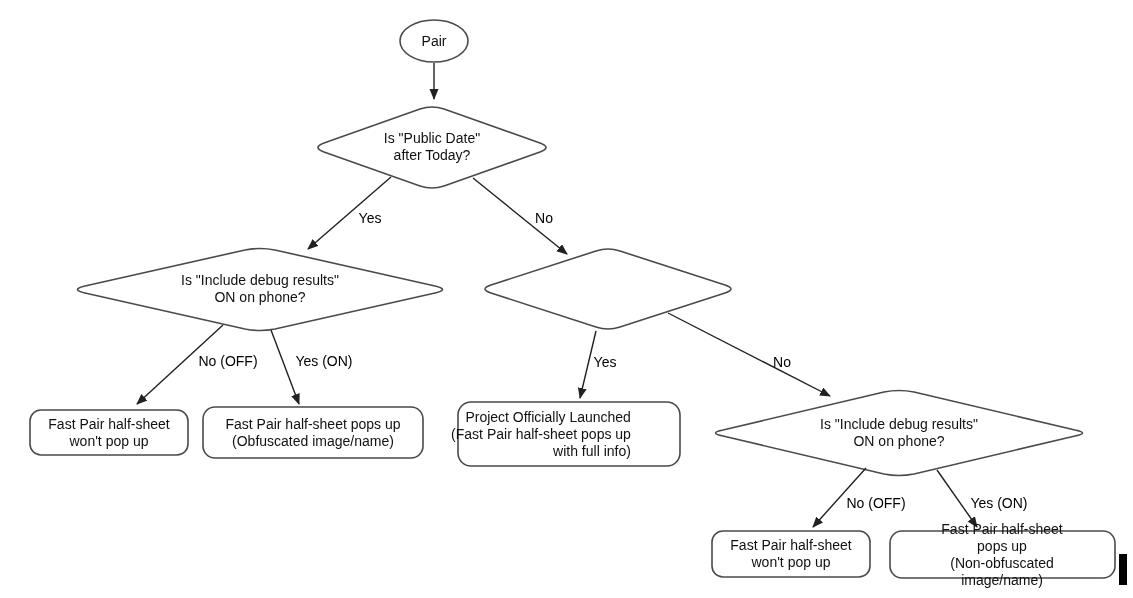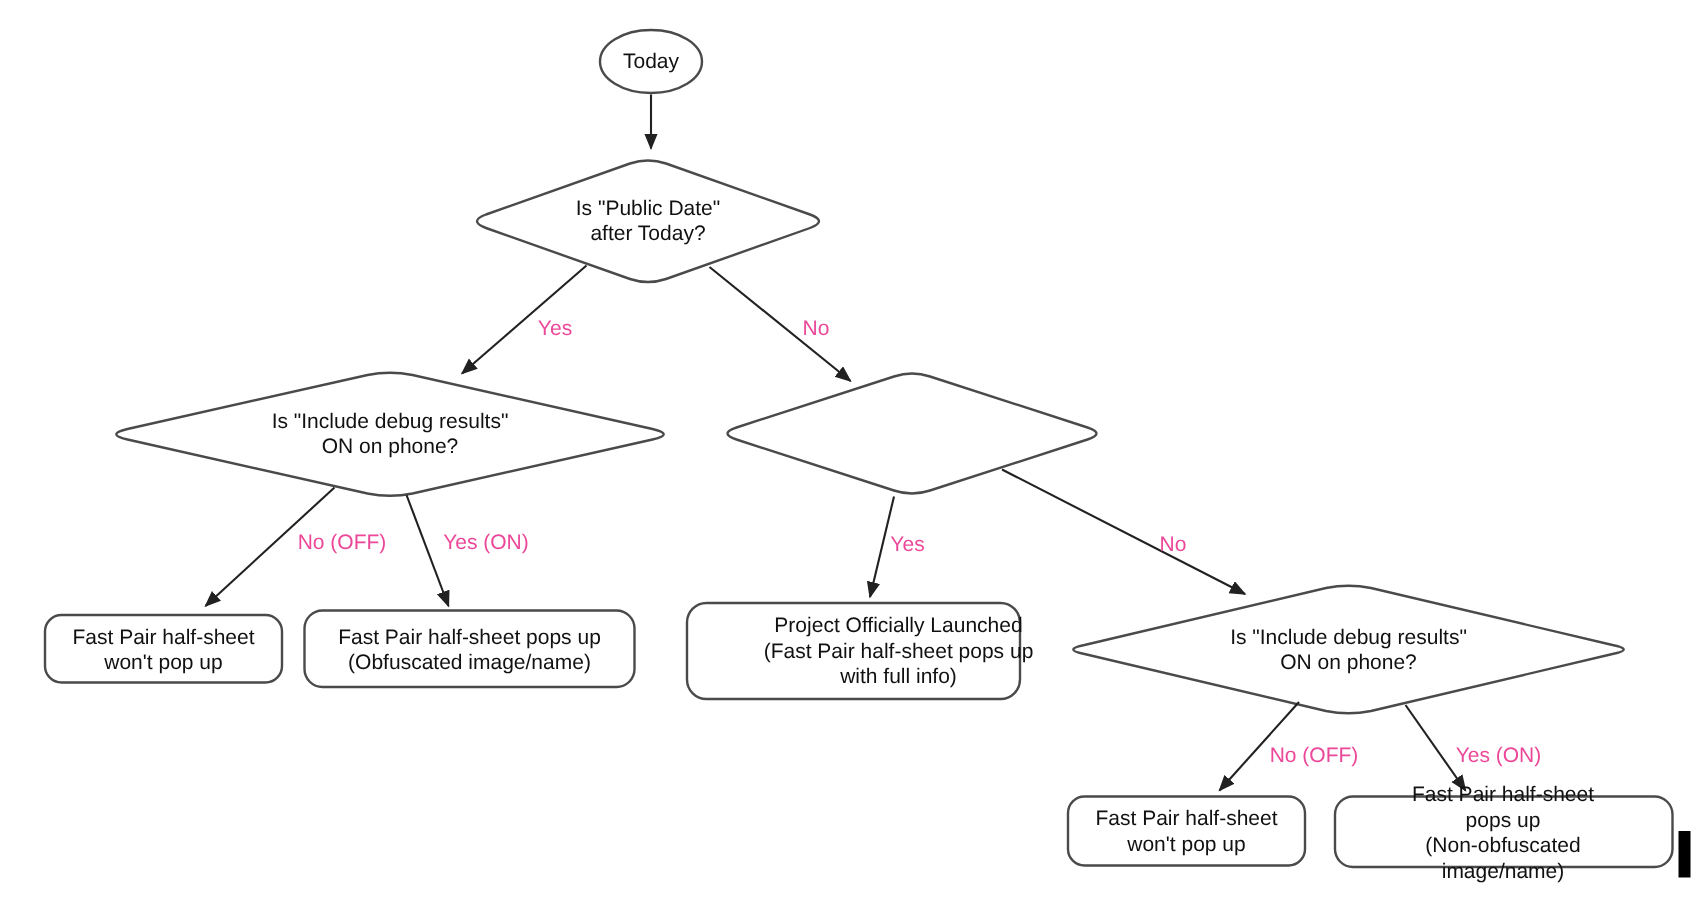--- a/index.html
+++ b/index.html
@@ -29,21 +29,21 @@
     line-height: 17px;
     color: #111111;
     pointer-events: none;
   }
   .edge-lbl {
     position: absolute;
     transform: translate(-50%, -50%);
     white-space: nowrap;
     font-size: 14px;
     line-height: 16px;
-    color: #ec4899;
+    color: #000000;
     pointer-events: none;
   }
 </style>
 </head>
 <body>
 
 <div class="canvas">
 
   <svg class="layer" width="1133" height="598" viewBox="0 0 1133 598">
     <defs>
@@ -78,39 +78,39 @@
       <line x1="271" y1="330" x2="299" y2="404"></line>
       <line x1="596" y1="331" x2="580" y2="398"></line>
       <line x1="668" y1="313" x2="830" y2="396"></line>
       <line x1="866" y1="468" x2="813" y2="527"></line>
       <line x1="937" y1="470" x2="977" y2="527"></line>
     </g>
 
     <rect x="1119" y="554" width="8" height="31" fill="#000000"></rect>
   </svg>
 
-  <div class="lbl" style="left:434px; top:41px;">Today</div>
+  <div class="lbl" style="left:434px; top:41px;">Pair</div>
 
   <div class="lbl" style="left:432px; top:147px;">Is "Public Date"
 after Today?</div>
 
   <div class="lbl" style="left:260px; top:289px;">Is "Include debug results"
 ON on phone?</div>
 
 
   <div class="lbl" style="left:899px; top:433px;">Is "Include debug results"
 ON on phone?</div>
 
   <div class="lbl" style="left:109px; top:433px;">Fast Pair half-sheet
 won't pop up</div>
 
   <div class="lbl" style="left:313px; top:433px;">Fast Pair half-sheet pops up
 (Obfuscated image/name)</div>
 
-  <div class="lbl" style="left:599px; top:434px;">Project Officially Launched
+  <div class="lbl" style="left:541px; top:434px;text-align:right;">Project Officially Launched
 (Fast Pair half-sheet pops up
 with full info)</div>
 
   <div class="lbl" style="left:791px; top:554px;">Fast Pair half-sheet
 won't pop up</div>
 
   <div class="lbl" style="left:1002px; top:555px;">Fast Pair half-sheet pops up
 (Non-obfuscated image/name)</div>
 
   <div class="edge-lbl" style="left:370px; top:218px;">Yes</div>

